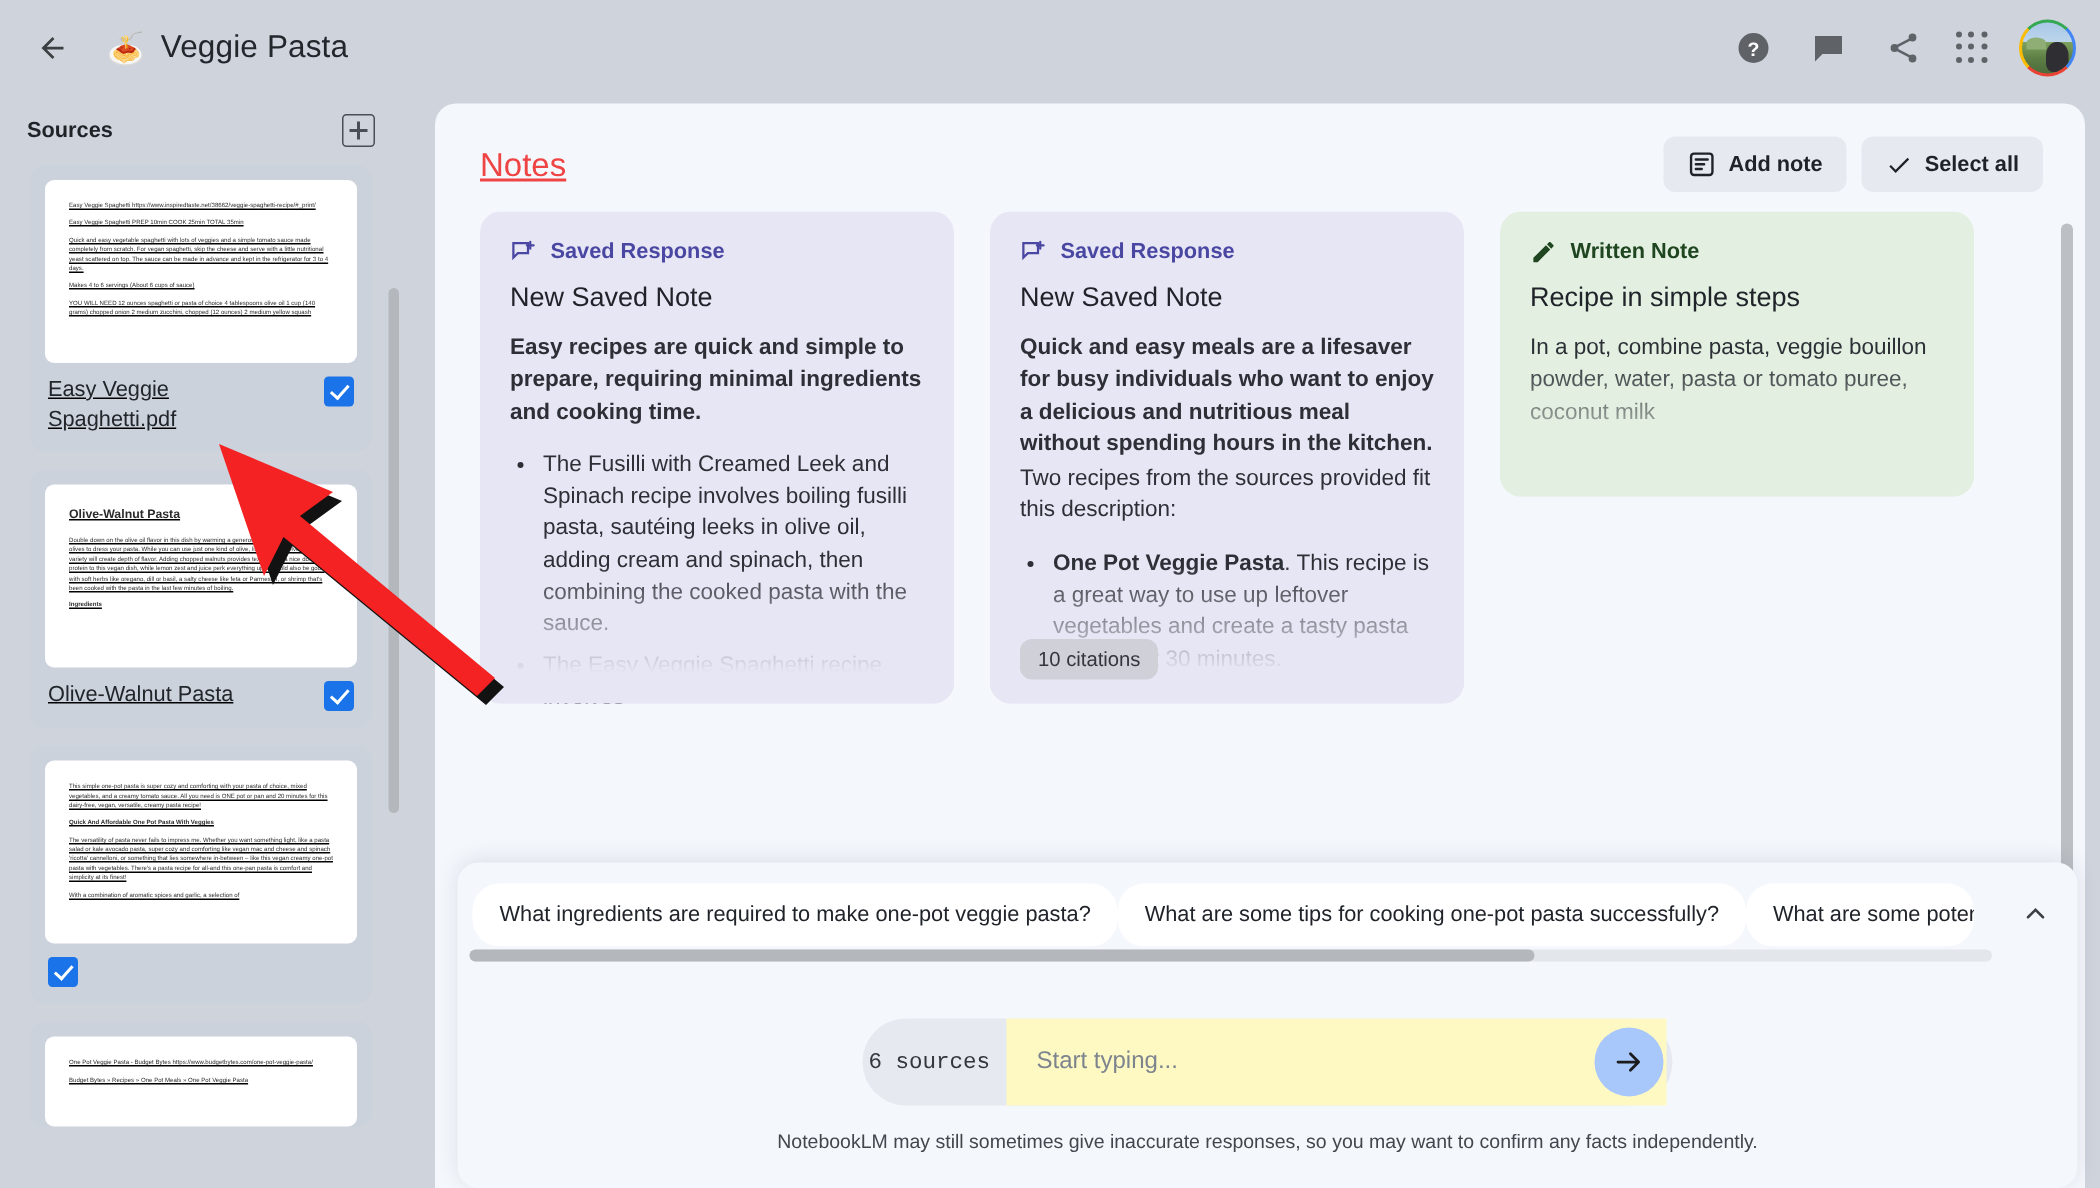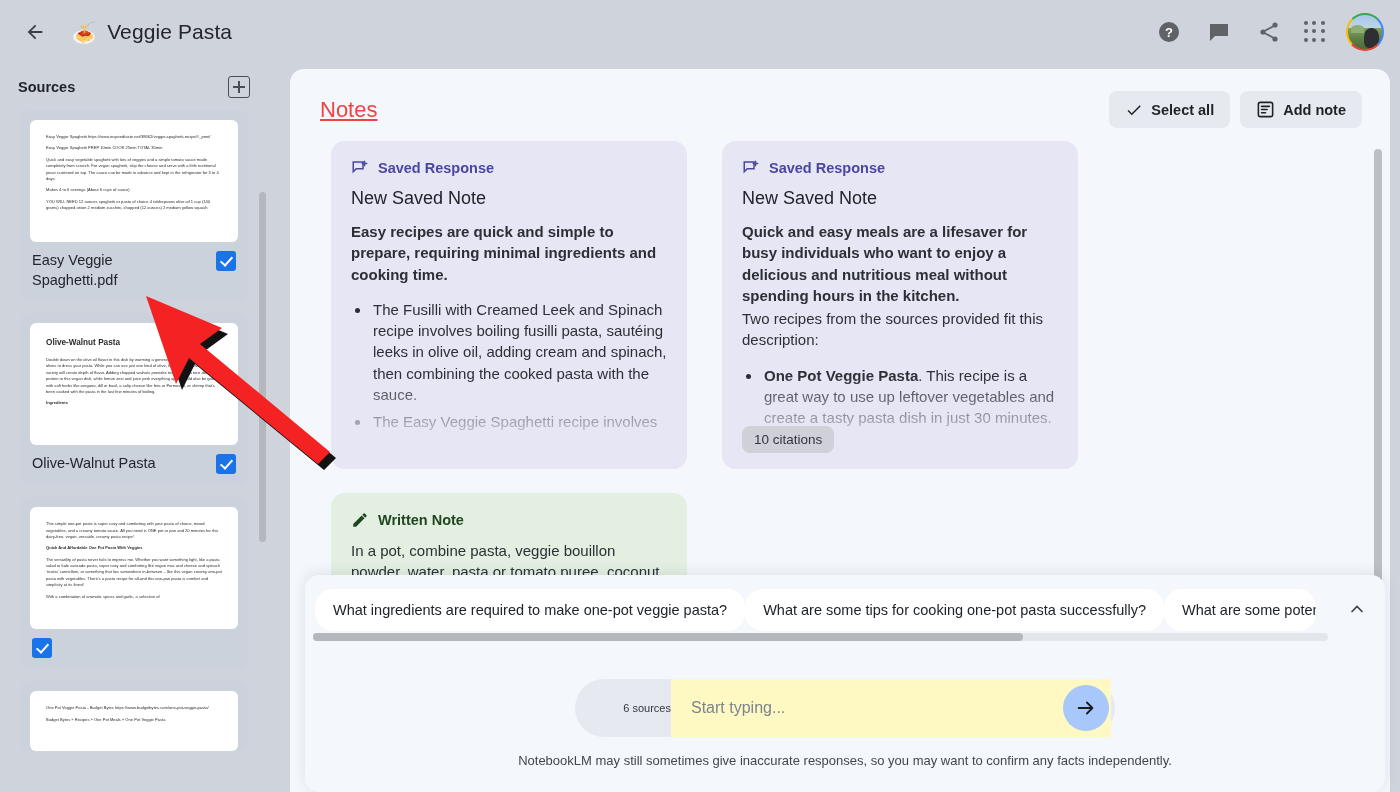--- a/index.html
+++ b/index.html
@@ -71,20 +71,21 @@
   }
   .add-source:before, .add-source:after {
     content: ""; position: absolute; background: #4a4f57;
   }
   .add-source:before { left: 4px; right: 4px; top: 9px; height: 1.8px; }
   .add-source:after { top: 4px; bottom: 4px; left: 9px; width: 1.8px; }
 
   .sources-list {
     position: absolute; top: 46px; left: 0; width: 290px; height: 682px;
     overflow: hidden;
+    text-decoration: underline;
   }
   .src-card {
     position: relative; margin: 0 42px 12px 20px;
     background: #ccd2dc; border-radius: 10px; padding: 10px 10px 0 10px;
   }
   .src-thumb {
     background: #fff; border-radius: 6px; padding: 14px 16px;
     height: 122px; overflow: hidden; position: relative;
   }
   .src-thumb p {
@@ -135,22 +136,22 @@
     font-size: 14.5px; font-weight: bold; color: #1f2328; cursor: pointer;
     border: none;
   }
 
   .notes-area {
     position: absolute; top: 72px; left: 0; width: 1100px; height: 651px;
     overflow: hidden; padding: 0 26px 0 30px;
   }
   .notes-grid { display: flex; flex-wrap: wrap; gap: 24px; }
   .note {
-    width: 356px; border-radius: 14px; padding: 18px 20px 16px 20px;
-    position: relative; overflow: hidden; cursor: pointer; margin-left: 11px;
+    width: 316px; border-radius: 14px; padding: 18px 20px 16px 20px;
+    position: relative; overflow: hidden; cursor: pointer;
   }
   .note.saved { background: #e7e6f4; height: 328px; }
   .note.written { background: #e3f0e1; height: 190px; }
   .note-kind { display: flex; align-items: center; gap: 9px; margin-bottom: 11px; }
   .note-kind span { font-size: 14.5px; font-weight: bold; }
   .note.saved .note-kind span { color: #4a47a3; }
   .note.written .note-kind span { color: #1f4620; }
   .note-title { font-size: 18px; color: #20242a; margin-bottom: 12px; }
   .note-body { font-size: 15px; line-height: 1.42; color: #2c3036; }
   .note-body .lead { font-weight: bold; display: block; margin-bottom: 2px; }
@@ -203,22 +204,22 @@
   }
 
   .input-row {
     position: absolute; top: 104px; left: 0; width: 1080px;
     display: flex; justify-content: center;
   }
   .input-shell {
     display: flex; align-items: center; width: 540px; height: 58px;
     background: #e6e9ef; border-radius: 29px; padding-left: 4px;
   }
-  .src-count { font-size: 11px; color: #33363c; width: 92px; text-align: right;
-               cursor: pointer; }
+  .src-count { font-size: 15px; color: #33363c; width: 92px; text-align: left;
+               cursor: pointer; font-family: Liberation Mono, monospace; }
   .input-field {
     flex: 1; display: flex; align-items: center;
     background: #fef9c3; height: 58px; padding: 0 20px;
   }
   .input-field span { font-size: 16px; color: #7d848e; }
   .send-btn {
     width: 46px; height: 46px; border-radius: 50%; background: #a8c7fa;
     display: flex; align-items: center; justify-content: center;
     margin: 0 6px 0 -48px; cursor: pointer; position: relative; z-index: 2;
   }
@@ -346,31 +347,31 @@
 
     </div>
     <div class="sb-scroll"></div>
   </div>
 
   <div class="main">
     <div class="main-head">
       <div class="notes-title">Notes</div>
       <div class="head-actions">
         <button class="pill">
-          <svg width="18" height="18" viewBox="0 0 24 24">
-            <path d="M9 16.2L4.8 12l-1.4 1.4L9 19 21 7l-1.4-1.4z" fill="#1f2328"></path>
-          </svg>
-          <span>Select all</span>
-        </button>
-        <button class="pill">
           <svg width="19" height="19" viewBox="0 0 24 24">
             <rect x="3" y="3" width="18" height="18" rx="2.5" fill="none" stroke="#1f2328" stroke-width="2"></rect>
             <path d="M7 8h10M7 12h7M7 16h5" stroke="#1f2328" stroke-width="2" stroke-linecap="round"></path>
           </svg>
           <span>Add note</span>
+        </button>
+        <button class="pill">
+          <svg width="18" height="18" viewBox="0 0 24 24">
+            <path d="M9 16.2L4.8 12l-1.4 1.4L9 19 21 7l-1.4-1.4z" fill="#1f2328"></path>
+          </svg>
+          <span>Select all</span>
         </button>
       </div>
     </div>
 
     <div class="notes-area">
       <div class="notes-grid">
 
         <div class="note saved">
           <div class="note-kind">
             <svg width="18" height="18" viewBox="0 0 24 24">
@@ -410,20 +411,21 @@
           <div class="citations">10 citations</div>
         </div>
 
         <div class="note written">
           <div class="note-kind">
             <svg width="18" height="18" viewBox="0 0 24 24">
               <path d="M3 17.2V21h3.8L18 9.8 14.2 6zM20.7 7.1c.4-.4.4-1 0-1.4l-2.4-2.4c-.4-.4-1-.4-1.4 0l-1.8 1.8L18.9 9z" fill="#1f4620"></path>
             </svg>
             <span>Written Note</span>
           </div>
+          <div class="note-title">Recipe in simple steps</div>
           <div class="note-body">
             <span>In a pot, combine pasta, veggie bouillon powder, water, pasta or tomato puree, coconut milk</span>
           </div>
           <div class="fade"></div>
         </div>
 
       </div>
     </div>
     <div class="main-scroll"></div>
   </div>

